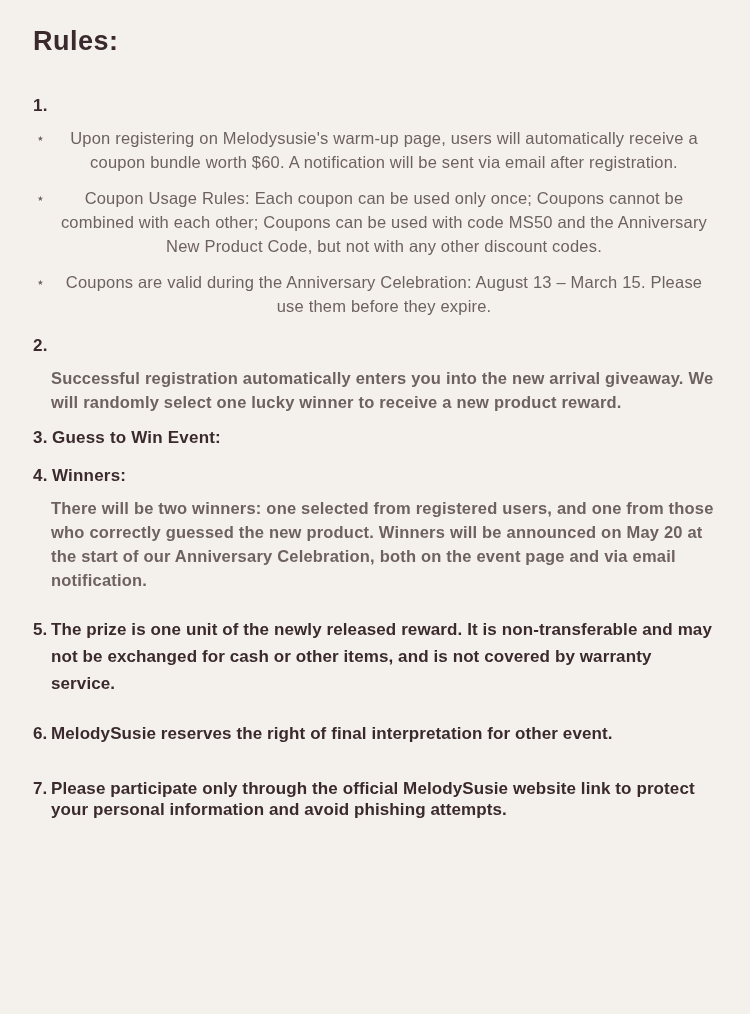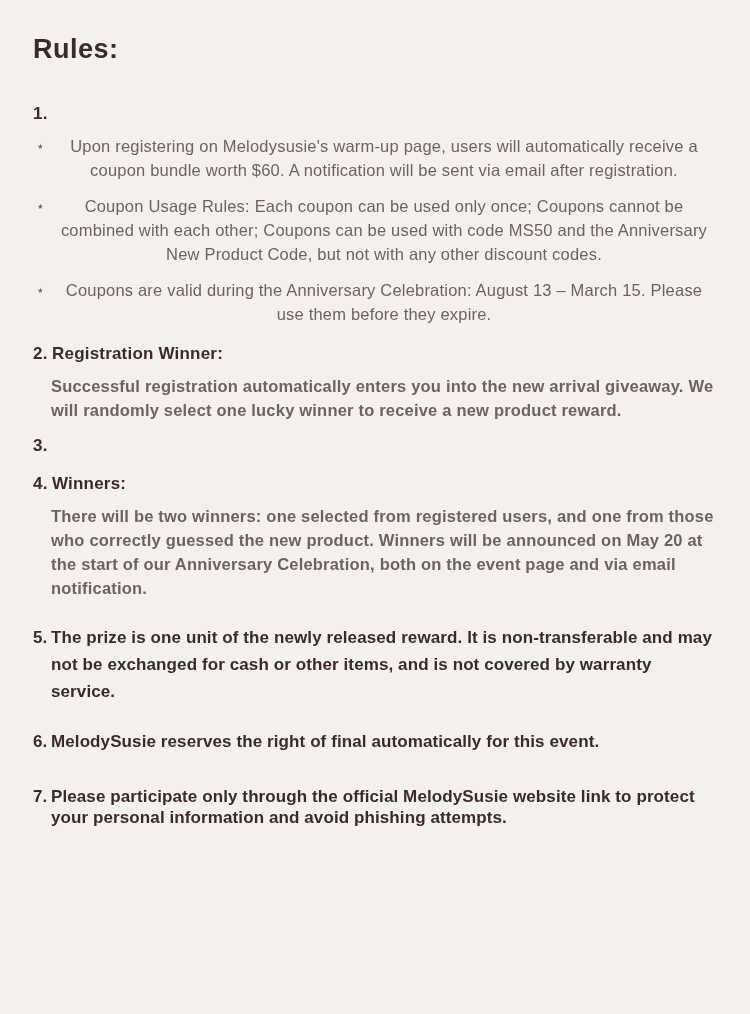--- a/index.html
+++ b/index.html
@@ -11,21 +11,21 @@
     height: 1014px;
     background: #f4f1ec;
     font-family: "Liberation Sans", "DejaVu Sans", sans-serif;
     color: #3b2a2d;
     overflow: hidden;
   }
   .page {
     box-sizing: border-box;
     width: 750px;
     height: 1014px;
-    padding: 30px 34px 0 33px;
+    padding: 22px 34px 0 33px;
   }
   .title {
     font-size: 27px;
     font-weight: 700;
     line-height: 38px;
     letter-spacing: 0.5px;
     color: #3b2a2d;
     margin: 0 0 34px 0;
   }
   .section { margin: 0; }
@@ -110,47 +110,47 @@
     </div>
     <div class="bullet-row">
       <span class="star">⋆</span>
       <span class="bullet-text">Coupons are valid during the Anniversary Celebration: August 13 – March 15. Please use them before they expire.</span>
     </div>
   </div>
 
   <div class="section mt-s2">
     <div class="heading-row">
       <span class="num">2.</span>
-      <span>Registration Winner:</span>
     </div>
     <p class="para">Successful registration automatically enters you into the new arrival giveaway. We will randomly select one lucky winner to receive a new product reward.</p>
   </div>
 
   <div class="section mt-s3">
     <div class="heading-row">
       <span class="num">3.</span>
+      <span>Guess to Win Event:</span>
     </div>
   </div>
 
   <div class="section mt-s4">
     <div class="heading-row">
       <span class="num">4.</span>
       <span>Winners:</span>
     </div>
     <p class="para">There will be two winners: one selected from registered users, and one from those who correctly guessed the new product. Winners will be announced on May 20 at the start of our Anniversary Celebration, both on the event page and via email notification.</p>
   </div>
 
   <div class="section bold-row lh-wide mt-s5">
     <span class="num">5.</span>
     <span>The prize is one unit of the newly released reward. It is non-transferable and may not be exchanged for cash or other items, and is not covered by warranty service.</span>
   </div>
 
   <div class="section bold-row lh-tight mt-s6">
     <span class="num">6.</span>
-    <span>MelodySusie reserves the right of final automatically for this event.</span>
+    <span>MelodySusie reserves the right of final interpretation for other event.</span>
   </div>
 
   <div class="section bold-row lh-tight mt-s7">
     <span class="num">7.</span>
     <span>Please participate only through the official MelodySusie website link to protect your personal information and avoid phishing attempts.</span>
   </div>
 
 </div>
 
 </body></html>

